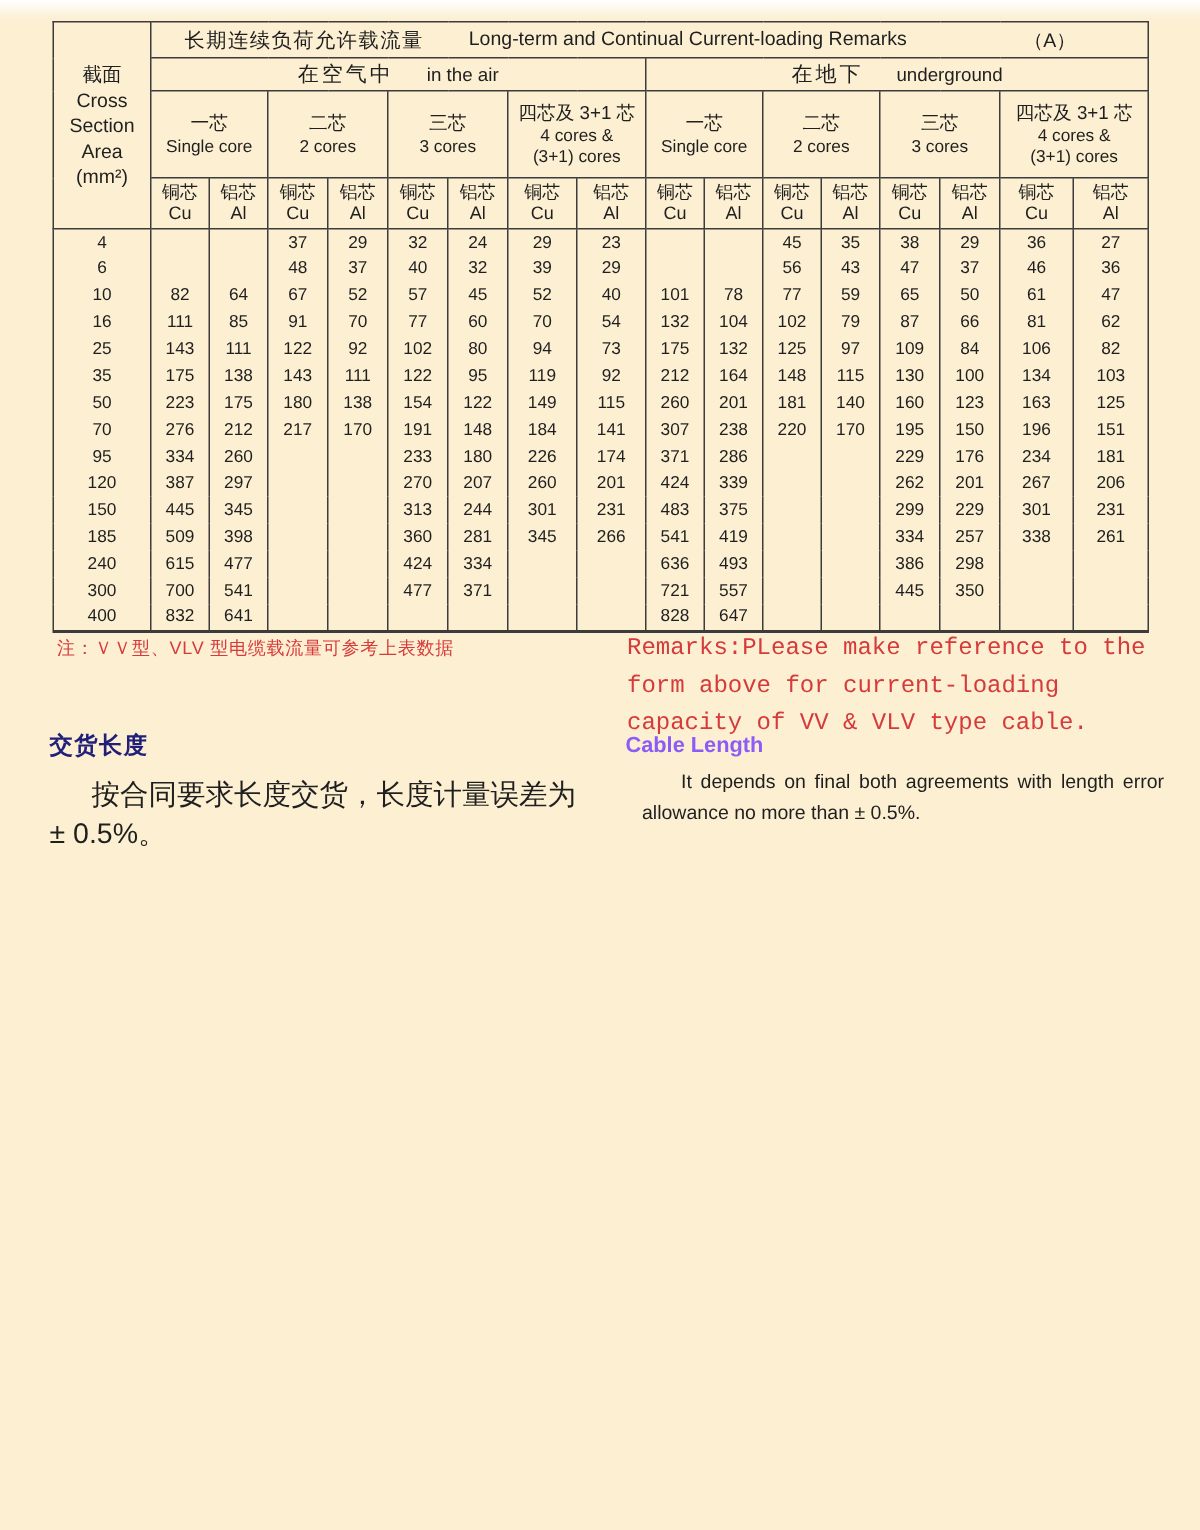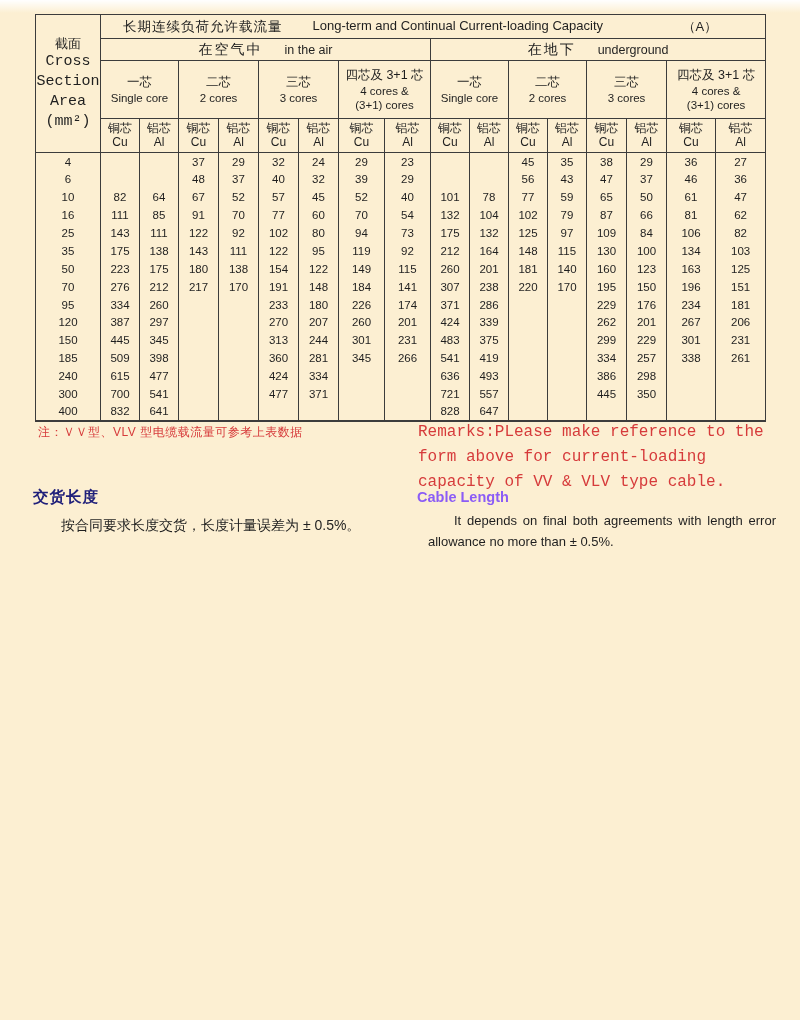--- a/index.html
+++ b/index.html
@@ -25,21 +25,21 @@
     border:1px solid #3c3c3c;
     padding:0;font-weight:normal;vertical-align:middle;text-align:center;
     overflow:hidden;
   }
   tr.title-row{height:24px;}
   tr.group-row{height:22px;}
   tr.core-row{height:58px;}
   tr.mat-row{height:34px;}
   .corner-th div{line-height:1.32;}
   .corner-zh{font-size:13px;}
-  .corner-en{font-size:15px;font-family:Liberation Mono, monospace;}
+  .corner-en{font-size:13px;}
   .title-flex{display:flex;align-items:flex-start;padding:0 48px 0 22px;}
   .title-zh{font-size:13.5px;letter-spacing:1px;}
   .title-en{font-size:13px;margin-left:30px;}
   .title-unit{font-size:13px;margin-left:auto;}
   .group-flex{display:flex;align-items:center;justify-content:center;gap:22px;}
   .g-zh{font-size:14px;letter-spacing:2px;}
   .g-en{font-size:12.5px;}
   .ct-zh{font-size:12.5px;line-height:1.35;}
   .ct-en{font-size:11.5px;line-height:1.25;}
   .m-zh{font-size:12px;line-height:1.3;}
@@ -57,21 +57,21 @@
   .remarks-en{
     position:absolute;left:418px;top:420px;width:352px;
     color:#d63b3b;font-size:16px;line-height:1.55;font-family:Liberation Mono, monospace;
   }
   .sec-head-zh{
     position:absolute;left:33px;top:487px;
     color:#20207a;font-size:15.5px;font-weight:bold;letter-spacing:1px;
   }
   .sec-body-zh{
     position:absolute;left:33px;top:517px;width:360px;
-    font-size:14px;text-indent:28px;
+    font-size:19px;text-indent:28px;
   }
   .sec-head-en{
     position:absolute;left:417px;top:489px;
     color:#8b5cf6;font-size:14.5px;font-weight:bold;
   }
   .sec-body-en{
     position:absolute;left:417px;top:511px;width:348px;
     font-size:13px;line-height:1.6;text-align:justify;text-indent:26px;margin-left:11px;
   }
 </style>
@@ -105,21 +105,21 @@
       <th rowspan="4" class="corner-th">
         <div class="corner-zh">截面</div>
         <div class="corner-en">Cross</div>
         <div class="corner-en">Section</div>
         <div class="corner-en">Area</div>
         <div class="corner-en">(mm²)</div>
       </th>
       <th colspan="16">
         <div class="title-flex">
           <span class="title-zh">长期连续负荷允许载流量</span>
-          <span class="title-en">Long-term and Continual Current-loading Capacity</span>
+          <span class="title-en">Long-term and Continual Current-loading Remarks</span>
           <span class="title-unit">（A）</span>
         </div>
       </th>
     </tr>
     <tr class="group-row">
       <th colspan="8">
         <div class="group-flex">
           <span class="g-zh">在空气中</span>
           <span class="g-en">in the air</span>
         </div>

